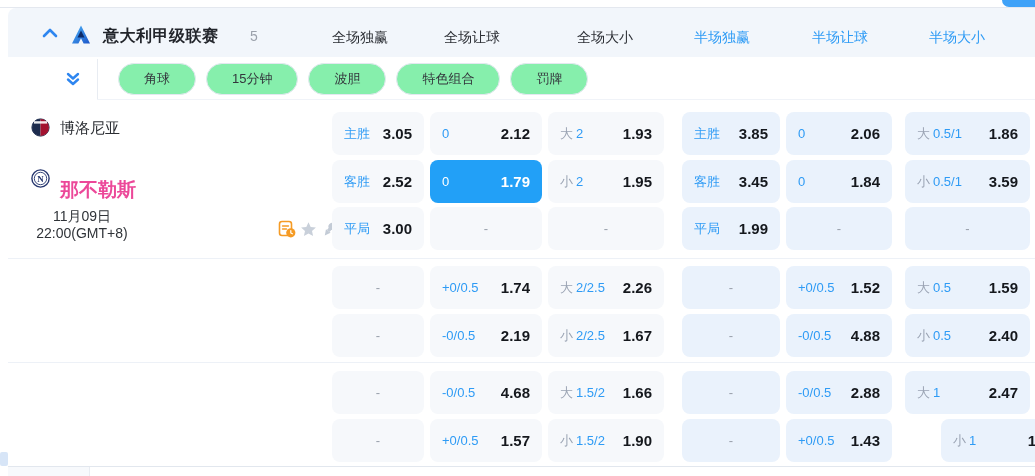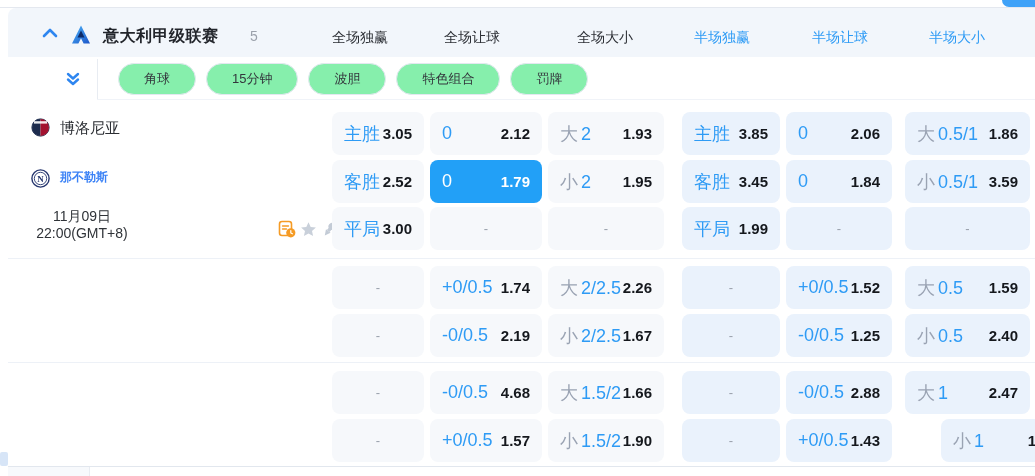--- a/index.html
+++ b/index.html
@@ -23,31 +23,31 @@
   .filters{position:absolute;left:8px;top:57px;width:1027px;height:43px;background:#fff;}
   .filters .vline{position:absolute;left:89px;top:2px;width:1px;height:41px;background:#e8ecf2;}
   .filters .hline{position:absolute;left:89px;top:42px;width:938px;height:1px;background:#f0f3f8;}
   .expand{position:absolute;left:52px;top:10px;width:26px;height:24px;display:flex;align-items:center;justify-content:center;cursor:pointer;}
   .pills{position:absolute;left:110px;top:6px;display:flex;gap:10px;}
   .pill{height:30px;line-height:30px;padding:0 25px;border:1px solid #e3e8f0;border-radius:16px;background:#86efac;font-size:13px;color:#33363c;cursor:pointer;white-space:nowrap;}
 
   
   .team-logo{position:absolute;width:19px;height:19px;}
   .team-name{position:absolute;font-size:15px;color:#2b2e33;}
-  .team-name.away{color:#3b82f6;font-weight:700;font-size:12px;}
+  .team-name.away{color:#ec4899;font-weight:700;font-size:19px;margin-top:8px;}
   .datebox{position:absolute;left:16px;top:208px;width:132px;text-align:center;font-size:14px;color:#2f3338;line-height:17px;}
   .meta{position:absolute;left:233px;top:220px;display:flex;align-items:center;gap:4px;padding-left:45px;}
   .meta .cnt{font-size:14px;color:#5f7090;margin-left:2px;cursor:pointer;}
 
   
   .cell{position:absolute;height:43px;border-radius:8px;background:#f6f8fb;display:flex;align-items:center;justify-content:space-between;padding:0 12px;box-sizing:border-box;cursor:pointer;}
   .cell.half{background:#eaf2fc;}
   .cell.hl{background:#22a0f7;}
   .cell.empty{justify-content:center;cursor:default;}
-  .lblwrap{font-size:18px;color:#2e9bf5;white-space:nowrap;}
+  .lblwrap{font-size:13px;color:#2e9bf5;white-space:nowrap;}
   .pre{color:#9aa3b3;margin-right:3px;}
   .val{font-size:15px;font-weight:700;color:#15181d;}
   .hl .lblwrap,.hl .pre,.hl .val{color:#fff;}
   .dash{color:#98a0ab;font-size:13px;}
 
   .divider{position:absolute;left:8px;width:1027px;height:1px;background:#edf1f7;}
   .bottom-border{position:absolute;left:8px;top:466px;width:1027px;height:1px;background:#e2e7ee;}
   .next-left{position:absolute;left:8px;top:467px;width:81px;height:9px;background:#f7f9fc;border-right:1px solid #e8ecf2;}
   .scroll-hint{position:absolute;left:0;top:452px;width:8px;height:14px;background:#d7e5f7;border-radius:2px;}
 </style>
@@ -250,21 +250,21 @@
       </div>
       <div class="cell" style="left: 548px; width: 116px; top: 314px;">
         <span class="lblwrap"><span class="pre">小</span>2/2.5</span>
         <span class="val">1.67</span>
       </div>
       <div class="cell half empty" style="left: 682px; width: 98px; top: 314px;">
         <span class="dash">-</span>
       </div>
       <div class="cell half" style="left: 786px; width: 106px; top: 314px;">
         <span class="lblwrap">-0/0.5</span>
-        <span class="val">1.25</span>
+        <span class="val">4.88</span>
       </div>
       <div class="cell half" style="left: 905px; width: 125px; top: 314px;">
         <span class="lblwrap"><span class="pre">小</span>0.5</span>
         <span class="val">2.40</span>
       </div>
       <div class="cell empty" style="left: 332px; width: 92px; top: 371px;">
         <span class="dash">-</span>
       </div>
       <div class="cell" style="left: 430px; width: 112px; top: 371px;">
         <span class="lblwrap">-0/0.5</span>

